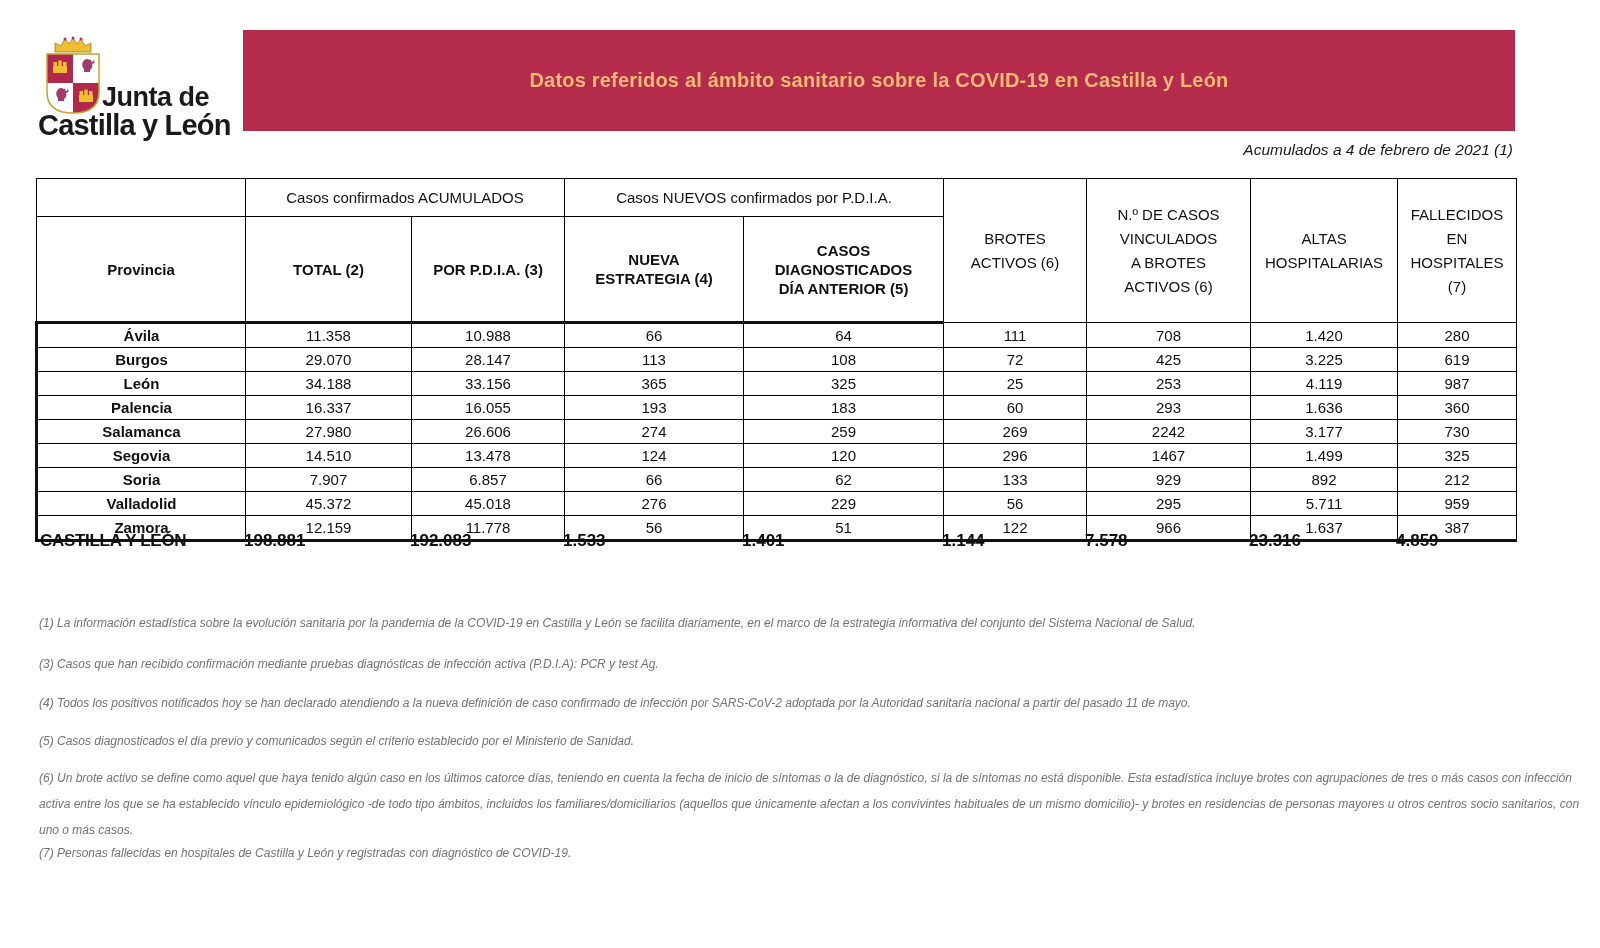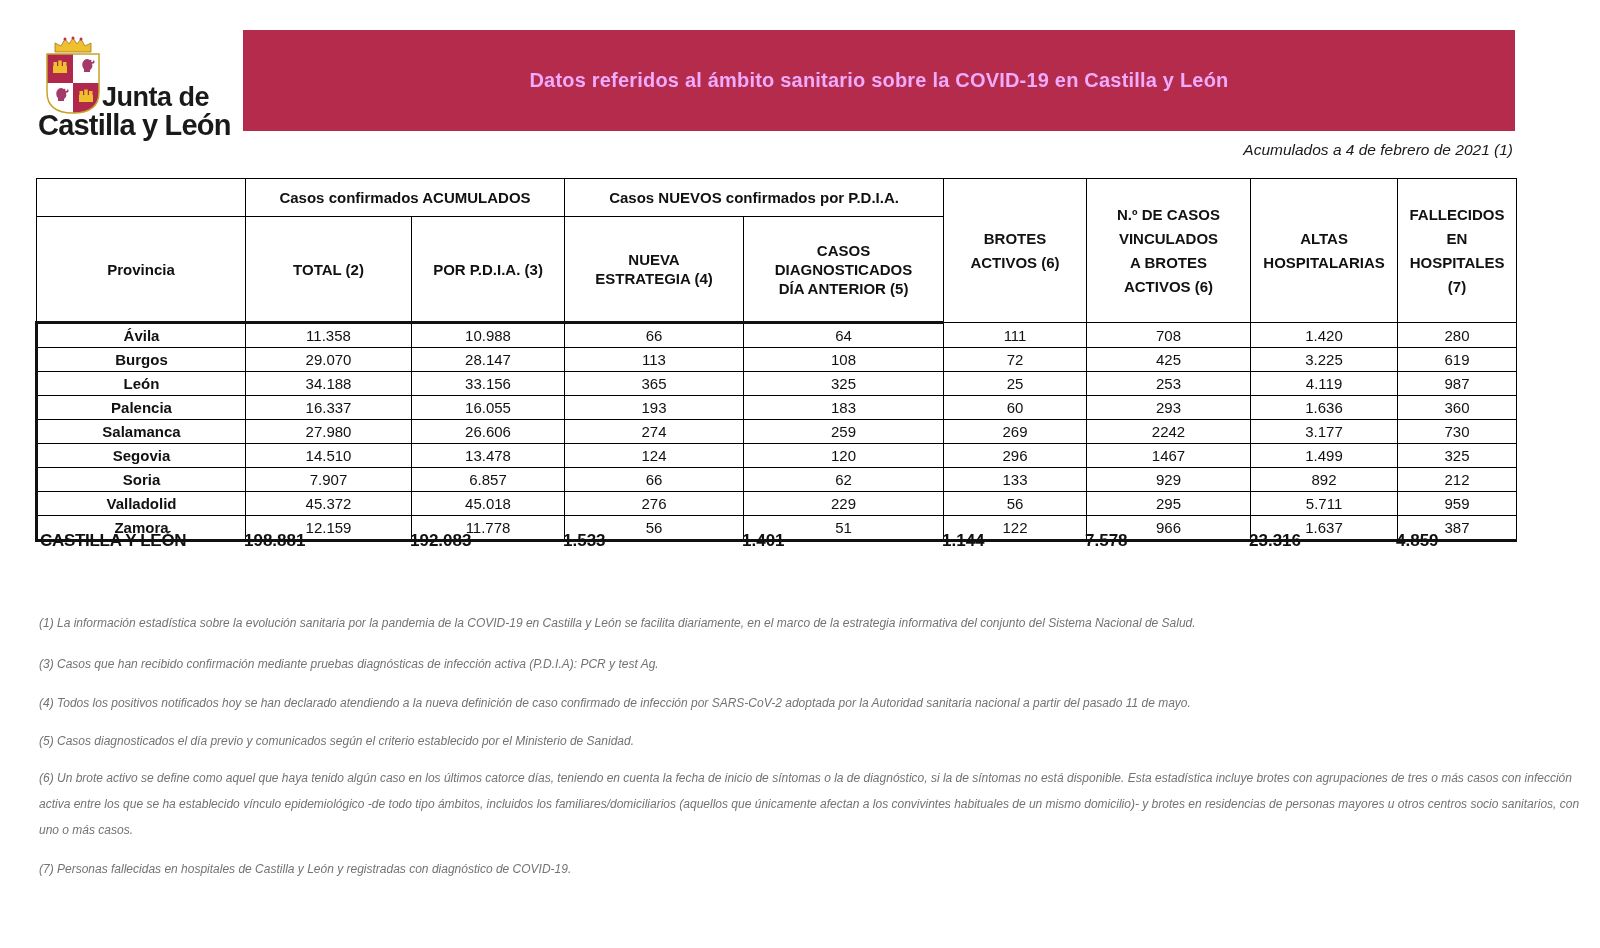--- a/index.html
+++ b/index.html
@@ -10,32 +10,32 @@
   .logo{position:absolute;left:38px;top:32px;width:200px;height:110px;}
   .crest{position:absolute;left:8px;top:4px;}
   .logo-line1{position:absolute;left:64px;top:50px;font-size:27px;font-weight:bold;
               letter-spacing:-0.5px;color:#1a1a1a;white-space:nowrap;}
   .logo-line2{position:absolute;left:0px;top:77px;font-size:29px;font-weight:bold;
               letter-spacing:-0.8px;color:#1a1a1a;white-space:nowrap;}
 
   
   .banner{position:absolute;left:243px;top:30px;width:1272px;height:101px;
           background:#B42B4C;display:flex;align-items:center;justify-content:center;}
-  .banner-title{color:#f0abfc;font-size:20px;font-weight:bold;letter-spacing:0.2px;}
+  .banner-title{color:#fdba74;font-size:20px;font-weight:bold;letter-spacing:0.2px;}
 
   
   .dateline{position:absolute;right:87px;top:141px;font-size:15.5px;font-style:italic;
             color:#1a1a1a;}
 
   
   .tablewrap{position:absolute;left:35px;top:178px;width:1480px;}
   table.dt{width:1480px;table-layout:fixed;border-collapse:collapse;}
   table.dt td{border:1px solid #000;text-align:center;vertical-align:middle;
               font-size:15px;color:#111;padding:0;overflow:hidden;}
-  tr.group td{height:37px;font-weight:bold;}
+  tr.group td{height:37px;font-weight:normal;}
   td.corner{border:none;background:#fff;}
   td.tall{border-bottom:3px solid #111;font-weight:bold;white-space:pre-line;line-height:24px;}
   tr.colhead td{height:104px;font-weight:bold;border-bottom:3px solid #111;
                 white-space:pre-line;line-height:19px;}
   td.provhead{border-top:3px solid #111;border-left:3px solid #111;}
   td.lastcol{border-right:2px solid #000;}
   tbody.data td{height:23px;}
   tbody.data td.prov{text-align:center;font-weight:bold;border-left:3px solid #111;}
   tbody.data tr:last-child td{border-bottom:3px solid #111;}
 
@@ -48,21 +48,21 @@
 
   
   .footnotes{position:absolute;left:39px;top:615px;width:1552px;font-style:italic;
              font-size:12px;color:#737373;}
   .footnotes p{margin:0;line-height:17px;}
   .footnotes p.fn2{margin-top:33px;}
   .footnotes p.fn3{margin-top:24px;}
   .footnotes p.fn4{margin-top:22px;}
   .footnotes p.fn5{margin-top:21px;}
   .footnotes p.fn6{margin-top:15px;line-height:26px;}
-  .footnotes p.fn7{margin-top:18px;}
+  .footnotes p.fn7{margin-top:2px;}
 </style>
 </head>
 <body>
 
 <div id="page">
 
   <div class="logo">
     <svg class="crest" width="54" height="78" viewBox="0 0 54 78">
       <defs>
         <clipPath id="shieldClip">

